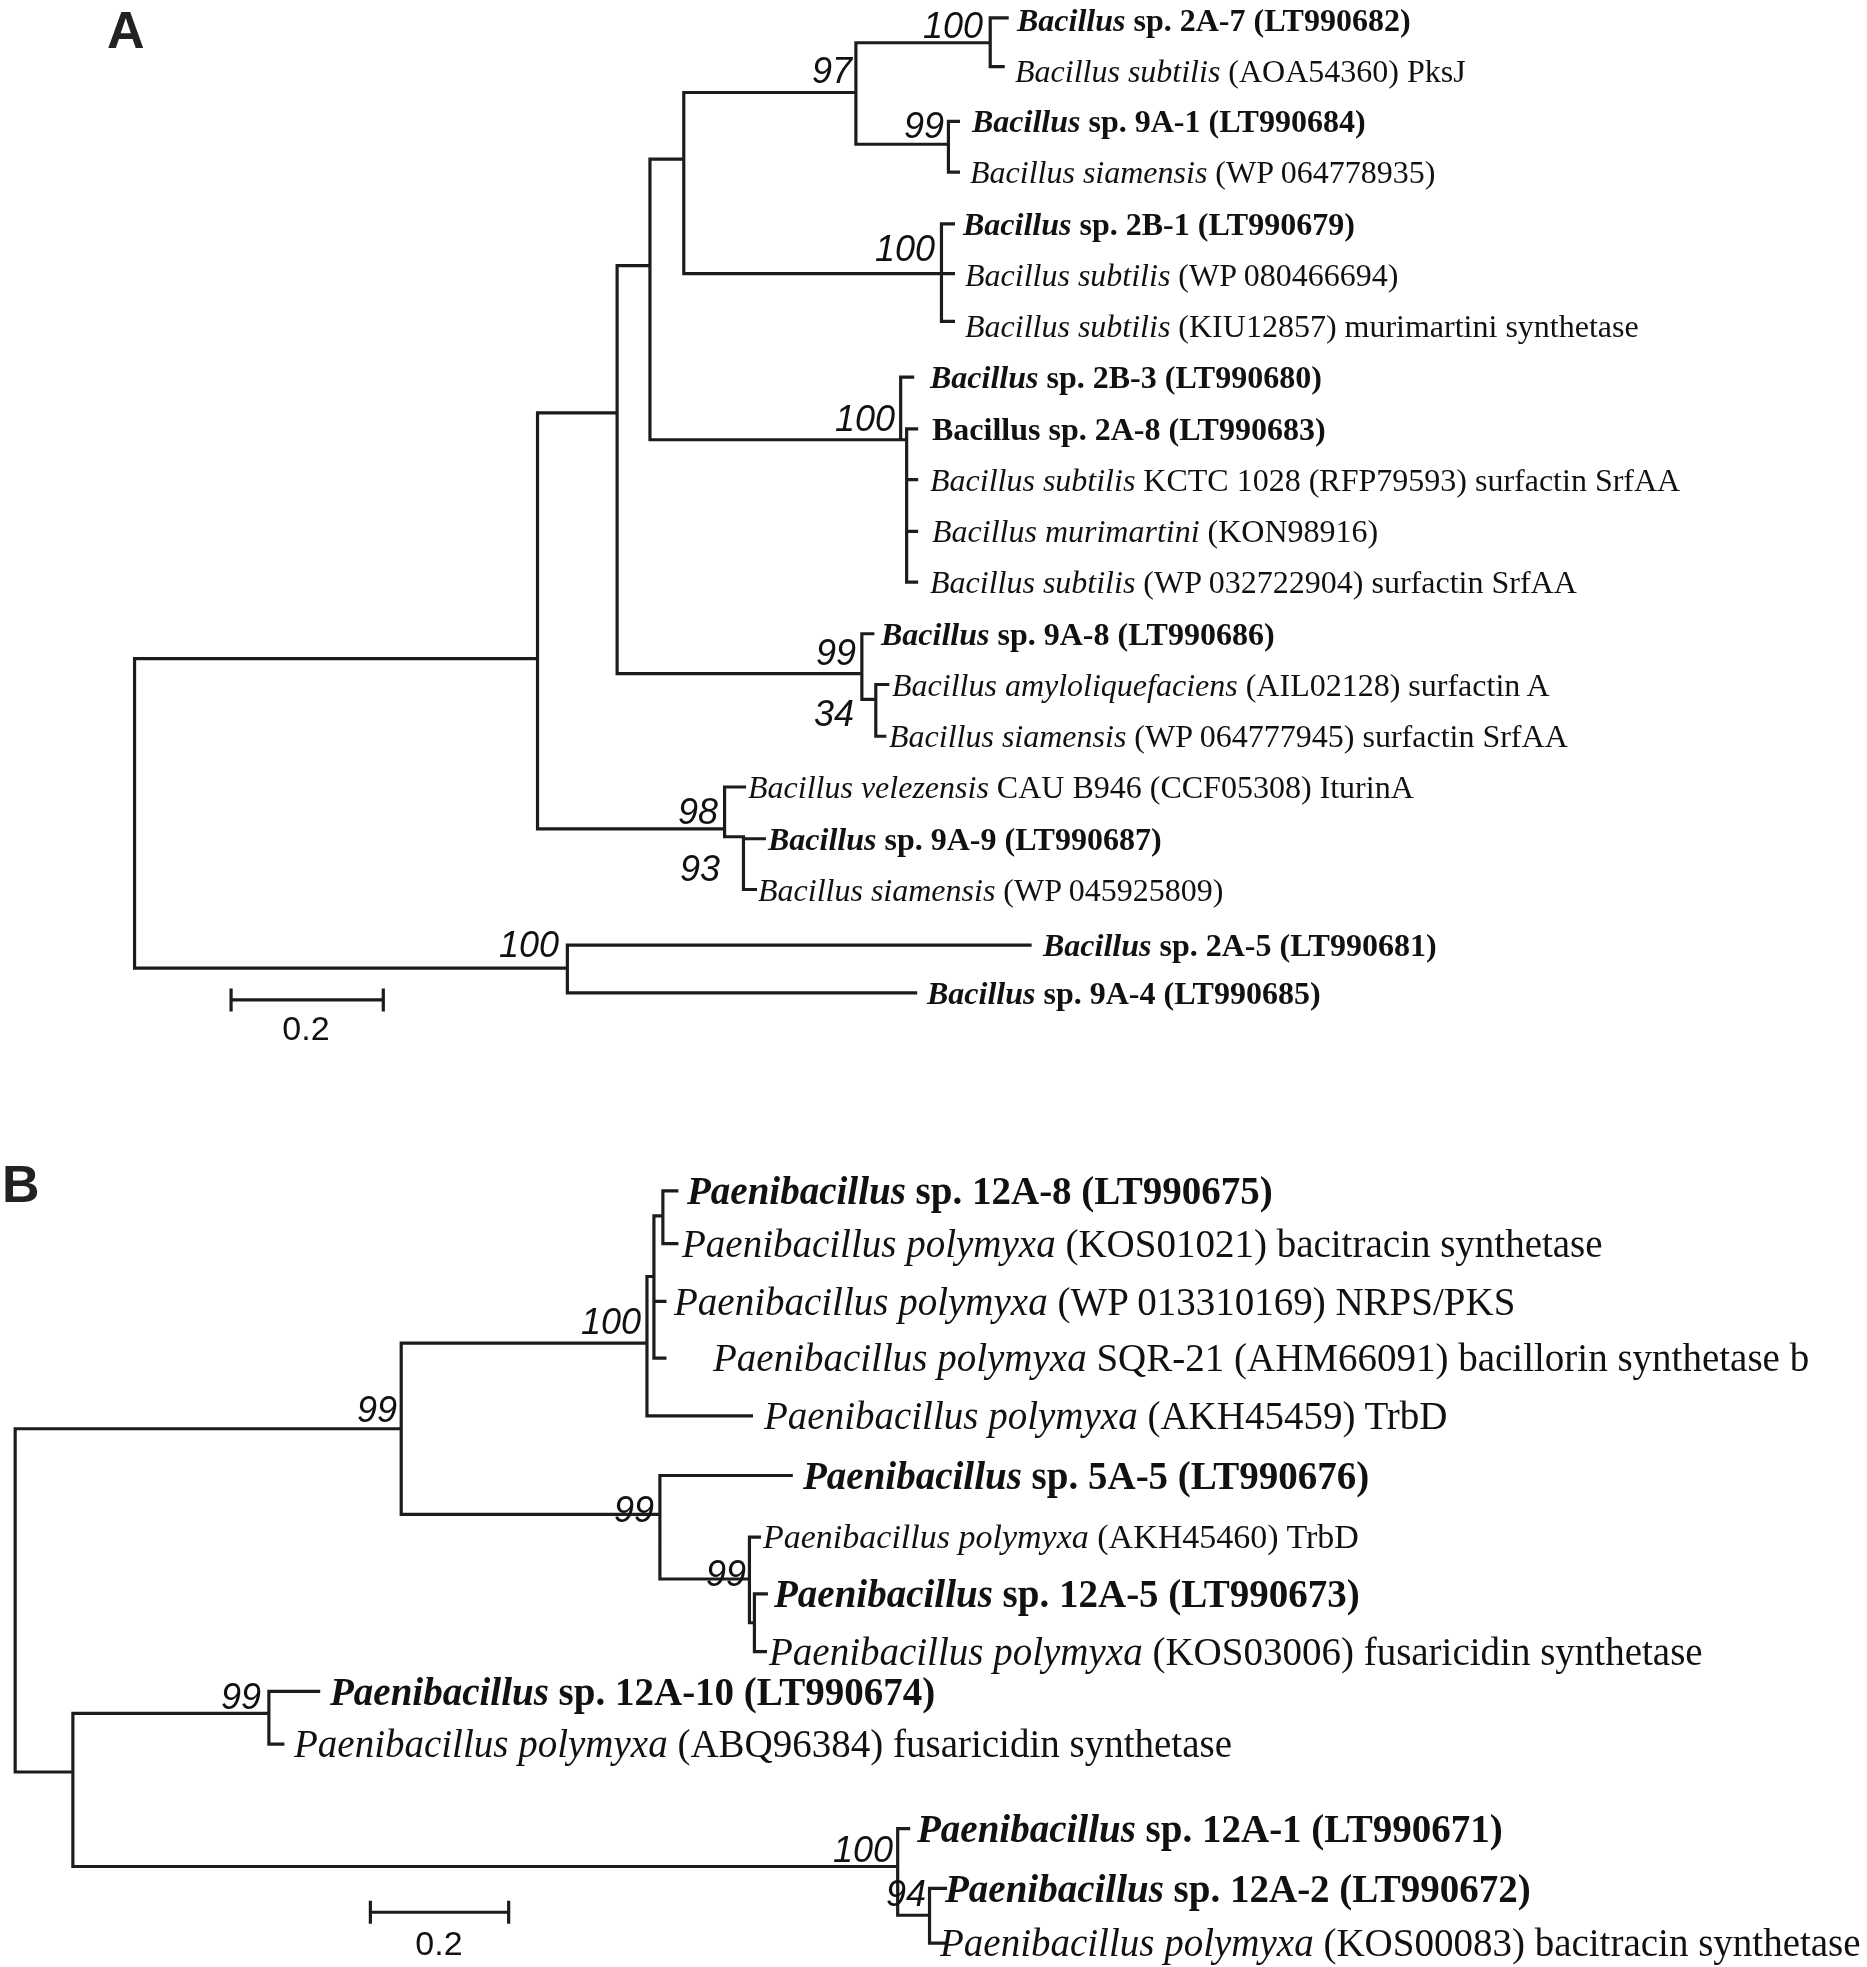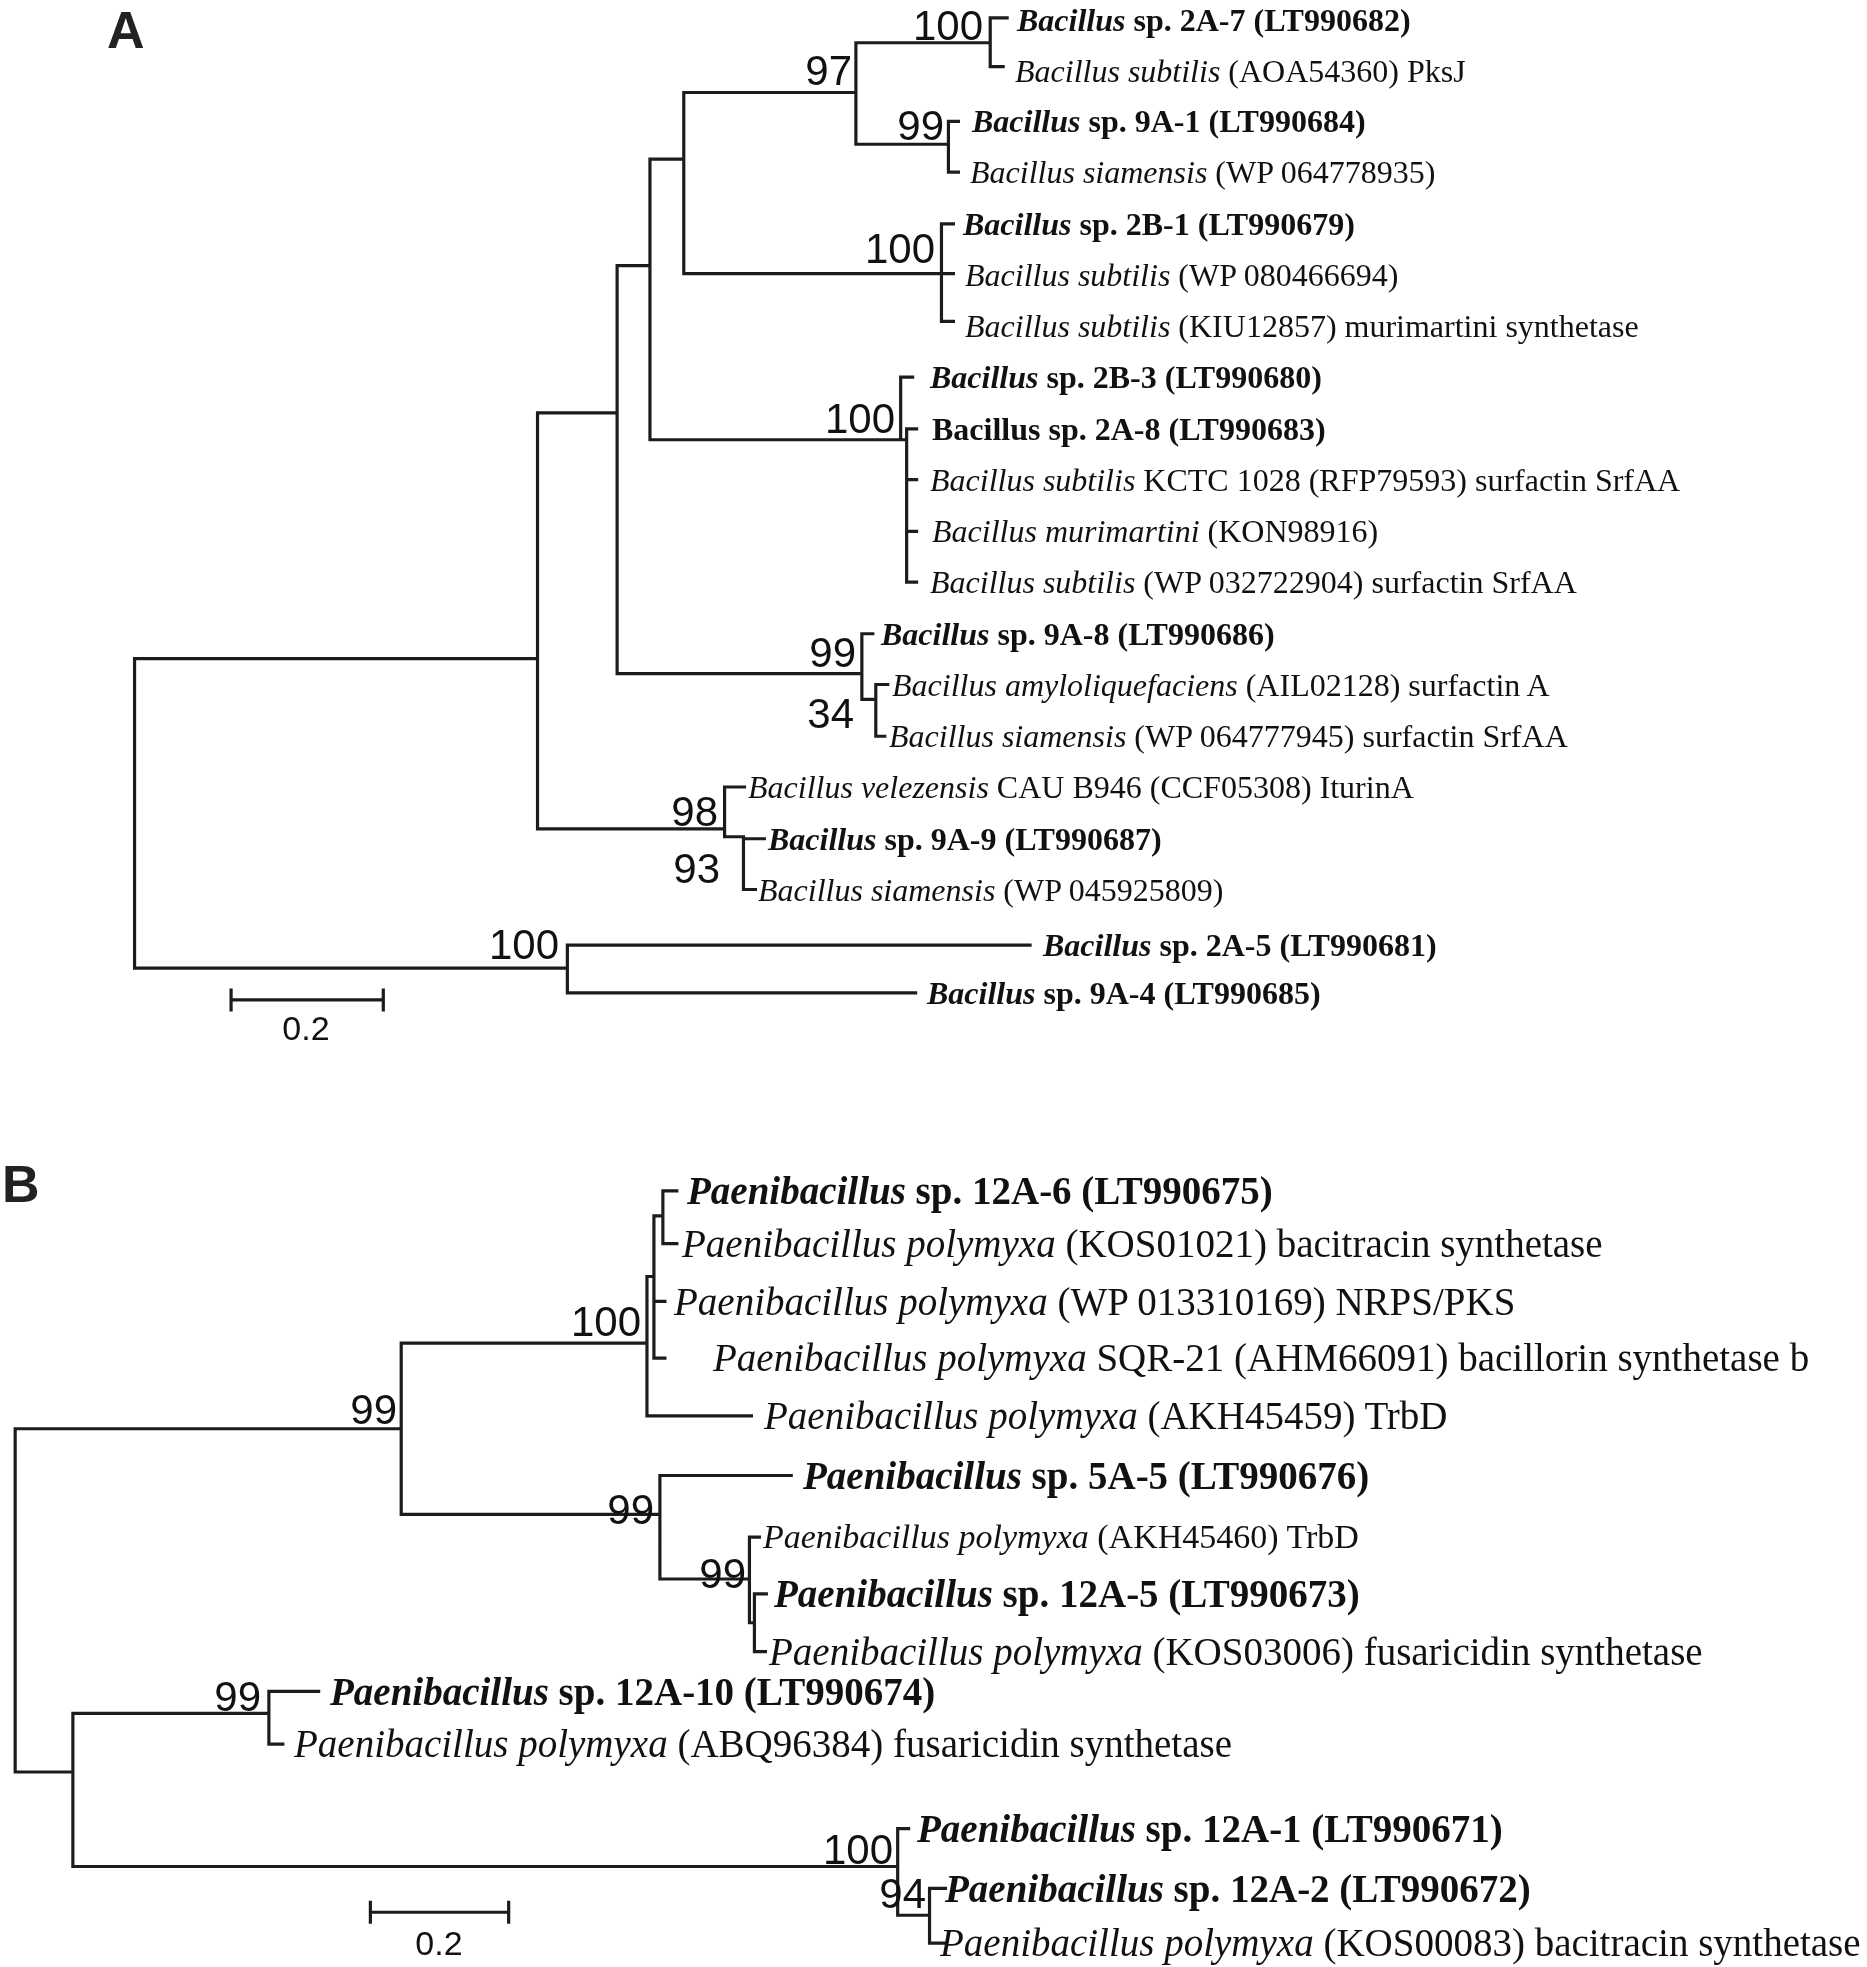--- a/index.html
+++ b/index.html
@@ -6,22 +6,22 @@
   #fig{position:relative;width:1868px;height:1967px;background:#ffffff;overflow:hidden;
        font-family:"Liberation Serif",serif;color:#111;}
   #tree-svg{position:absolute;left:0;top:0;}
   .panel-letter{position:absolute;font-family:"Liberation Sans",sans-serif;
        font-weight:bold;font-size:52px;color:#222;}
   .leaf{position:absolute;white-space:nowrap;font-size:32px;line-height:40px;}
   .pb .leaf{font-size:39px;line-height:42px;}
   .leaf.bold{font-weight:bold;}
   .leaf.small{font-size:34px;line-height:36px;}
   .leaf .it{font-style:italic;}
-  .bs{position:absolute;font-family:"Liberation Sans",sans-serif;font-size:42px;
-      line-height:34px;color:#111;transform:translateX(-100%);white-space:nowrap;}
+  .bs{position:absolute;font-family:"Liberation Sans",sans-serif;font-size:36px;
+      line-height:34px;color:#111;transform:translateX(-100%);white-space:nowrap;font-style:italic;}
   .scale-label{position:absolute;font-family:"Liberation Sans",sans-serif;font-size:34px;
       transform:translateX(-50%);color:#111;}
 </style>
 </head>
 <body>
 
 <div id="fig">
 
   <svg id="tree-svg" width="1868" height="1967" viewBox="0 0 1877 1977">
     <path fill="none" stroke="#1c1c1c" stroke-width="3.2" stroke-linecap="square" d="
@@ -99,21 +99,21 @@
     <div class="bs" style="left:856px;top:636px">99</div>
     <div class="bs" style="left:854px;top:697px">34</div>
     <div class="bs" style="left:718px;top:795px">98</div>
     <div class="bs" style="left:720px;top:852px">93</div>
     <div class="bs" style="left:559px;top:928px">100</div>
 
     <div class="scale-label" style="left:306px;top:1009px">0.2</div>
   </div>
 
   <div class="pb">
-    <div class="leaf bold" style="left:687px;top:1170px"><span class="it">Paenibacillus</span><span> sp. 12A-6 (LT990675)</span></div>
+    <div class="leaf bold" style="left:687px;top:1170px"><span class="it">Paenibacillus</span><span> sp. 12A-8 (LT990675)</span></div>
     <div class="leaf" style="left:682px;top:1223px"><span class="it">Paenibacillus polymyxa</span><span> (KOS01021) bacitracin synthetase</span></div>
     <div class="leaf" style="left:674px;top:1281px"><span class="it">Paenibacillus polymyxa</span><span> (WP 013310169) NRPS/PKS</span></div>
     <div class="leaf" style="left:713px;top:1337px"><span class="it">Paenibacillus polymyxa</span><span> SQR-21 (AHM66091) bacillorin synthetase b</span></div>
     <div class="leaf" style="left:764px;top:1395px"><span class="it">Paenibacillus polymyxa</span><span> (AKH45459) TrbD</span></div>
     <div class="leaf bold" style="left:803px;top:1455px"><span class="it">Paenibacillus</span><span> sp. 5A-5 (LT990676)</span></div>
     <div class="leaf small" style="left:763px;top:1519px"><span class="it">Paenibacillus polymyxa</span><span> (AKH45460) TrbD</span></div>
     <div class="leaf bold" style="left:774px;top:1573px"><span class="it">Paenibacillus</span><span> sp. 12A-5 (LT990673)</span></div>
     <div class="leaf" style="left:769px;top:1631px"><span class="it">Paenibacillus polymyxa</span><span> (KOS03006) fusaricidin synthetase</span></div>
     <div class="leaf bold" style="left:330px;top:1671px"><span class="it">Paenibacillus</span><span> sp. 12A-10 (LT990674)</span></div>
     <div class="leaf" style="left:294px;top:1723px"><span class="it">Paenibacillus polymyxa</span><span> (ABQ96384) fusaricidin synthetase</span></div>

